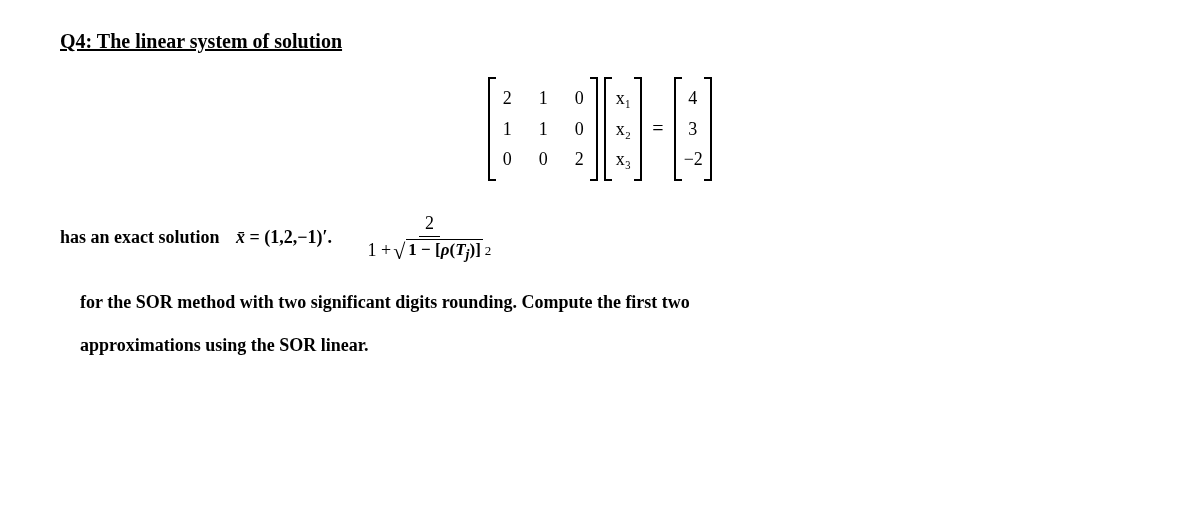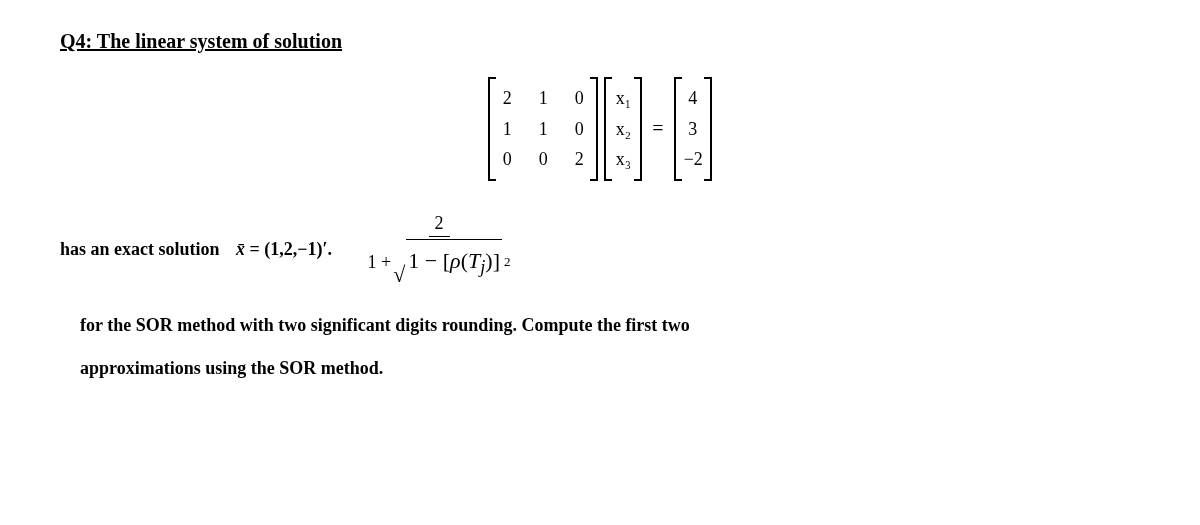--- a/index.html
+++ b/index.html
@@ -117,22 +117,23 @@
     }
 
     .sqrt-symbol {
       font-size: 22px;
       line-height: 1;
       margin-right: 1px;
     }
 
     .sqrt-content {
       border-top: 1.5px solid #000;
-      padding: 8px 2px;
-      font-size: 22px;
+      padding: 0 2px;
+      font-size: 17px;
+      font-weight: bold;
     }
 
     .superscript {
       font-size: 13px;
       vertical-align: super;
     }
 
     .para-line {
       font-size: 18px;
       font-weight: bold;
@@ -212,13 +213,13 @@
           1 − [<i>ρ</i>(<i>T<sub>j</sub></i>)]
         </span>
       </span>
       <span class="superscript">2</span>
     </span>
   </span>
 </div>
 
 <div class="para-line">for the SOR method with two significant digits rounding. Compute the first two</div>
 
-<div class="para-line">approximations using the SOR method.</div>
+<div class="para-line">approximations using the SOR linear.</div>
 
 </body></html>

